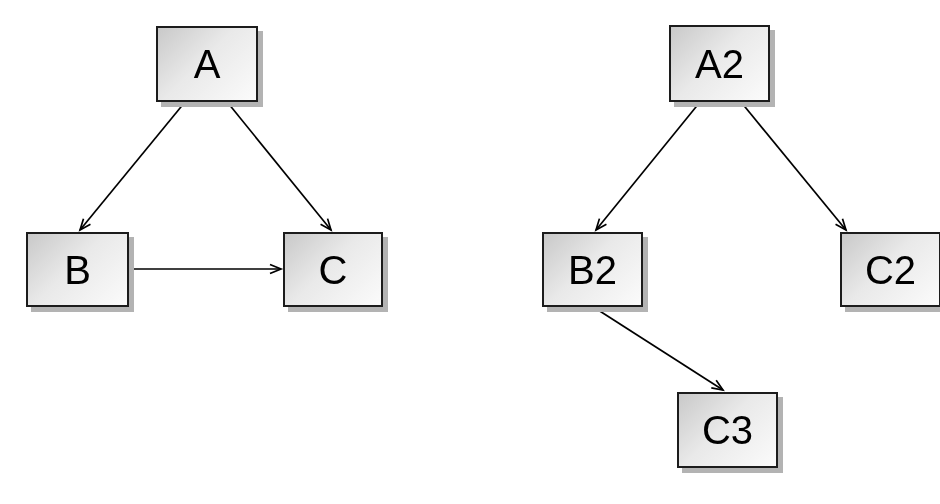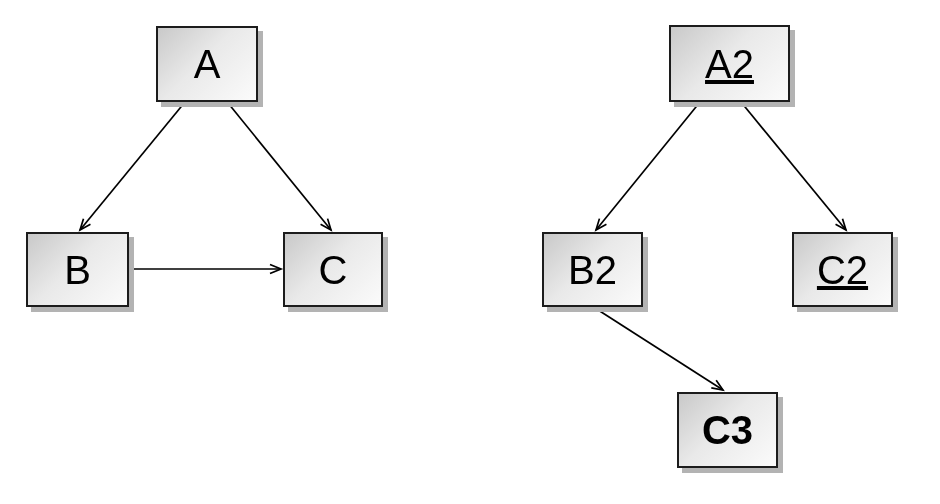--- a/index.html
+++ b/index.html
@@ -66,26 +66,26 @@
   <div id="nodes-layer">
       <div class="node" style="left: 156px; top: 26px; width: 102px; height: 76px; border-color: rgb(28, 28, 28); box-shadow: rgb(179, 179, 179) 5px 5px 0px;">
         <span class="node-label" style="color: rgb(0, 0, 0);">A</span>
       </div>
       <div class="node" style="left: 26px; top: 232px; width: 103px; height: 75px; border-color: rgb(28, 28, 28); box-shadow: rgb(179, 179, 179) 5px 5px 0px;">
         <span class="node-label" style="color: rgb(0, 0, 0);">B</span>
       </div>
       <div class="node" style="left: 283px; top: 232px; width: 100px; height: 75px; border-color: rgb(28, 28, 28); box-shadow: rgb(179, 179, 179) 5px 5px 0px;">
         <span class="node-label" style="color: rgb(0, 0, 0);">C</span>
       </div>
-      <div class="node" style="left: 669px; top: 25px; width: 121px; height: 77px; border-color: rgb(28, 28, 28); box-shadow: rgb(179, 179, 179) 5px 5px 0px; text-decoration: underline;">
+      <div class="node" style="left: 669px; top: 25px; width: 101px; height: 77px; border-color: rgb(28, 28, 28); box-shadow: rgb(179, 179, 179) 5px 5px 0px;">
         <span class="node-label" style="color: rgb(0, 0, 0);">A2</span>
       </div>
       <div class="node" style="left: 542px; top: 232px; width: 101px; height: 75px; border-color: rgb(28, 28, 28); box-shadow: rgb(179, 179, 179) 5px 5px 0px; align-items: center;">
         <span class="node-label" style="color: rgb(0, 0, 0);">B2</span>
       </div>
-      <div class="node" style="left: 792px; top: 232px; width: 101px; height: 75px; border-color: rgb(28, 28, 28); box-shadow: rgb(179, 179, 179) 5px 5px 0px; text-decoration: underline;">
+      <div class="node" style="left: 840px; top: 232px; width: 101px; height: 75px; border-color: rgb(28, 28, 28); box-shadow: rgb(179, 179, 179) 5px 5px 0px;">
         <span class="node-label" style="color: rgb(0, 0, 0);">C2</span>
       </div>
       <div class="node" style="left: 677px; top: 392px; width: 101px; height: 76px; border-color: rgb(28, 28, 28); box-shadow: rgb(179, 179, 179) 5px 5px 0px;">
-        <span class="node-label" style="color: rgb(0, 0, 0); font-weight: bold;">C3</span>
+        <span class="node-label" style="color: rgb(0, 0, 0);">C3</span>
       </div>
     </div>
 </div>
 
 </body></html>

